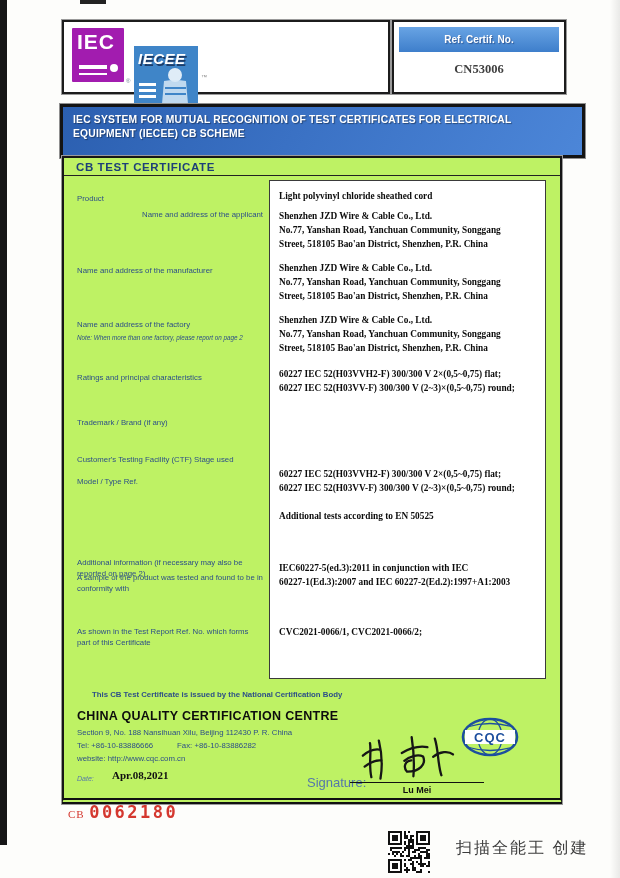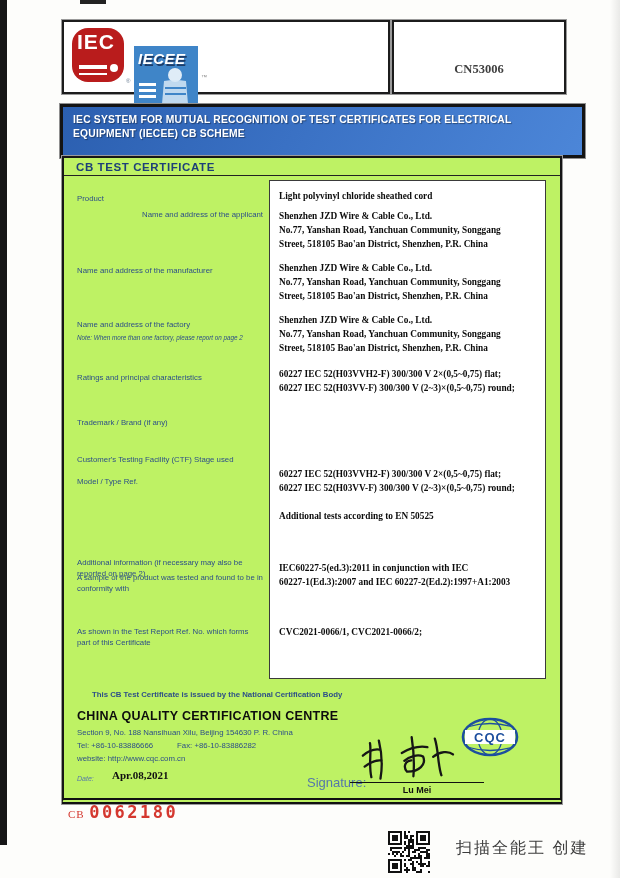--- a/index.html
+++ b/index.html
@@ -5,21 +5,21 @@
   html,body{margin:0;padding:0;}
   body{width:620px;height:878px;background:#f4f4f1;font-family:"Liberation Sans",sans-serif;}
   .page{position:relative;width:620px;height:878px;background:#fdfdfb;overflow:hidden;}
   
   .edge-left{position:absolute;left:0;top:0;width:7px;height:845px;background:#161616;}
   .edge-tick{position:absolute;left:80px;top:0;width:26px;height:4px;background:#222;}
   .edge-right{position:absolute;right:0;top:0;width:10px;height:878px;background:linear-gradient(to right,rgba(0,0,0,0),rgba(0,0,0,0.08));}
 
   
   .logoBox{position:absolute;left:62px;top:20px;width:324px;height:70px;background:#fff;border:2px solid #1c1c1c;box-shadow:0 0 0 1px #9a9a9a;}
-  .iecLogo{position:absolute;left:8px;top:6px;width:52px;height:54px;background:#b91c1c;border-radius:16px;}
+  .iecLogo{position:absolute;left:8px;top:6px;width:52px;height:54px;background:#a21caf;border-radius:1px;}
   .iecText{position:absolute;left:5px;top:2px;color:#fff;font-weight:bold;font-size:21px;letter-spacing:1px;font-family:"Liberation Sans",sans-serif;}
   .iecBar{position:absolute;left:7px;bottom:13px;width:28px;height:4px;background:#fff;}
   .iecBar2{position:absolute;left:7px;bottom:7px;width:28px;height:2.5px;background:#fff;}
   .iecDot{position:absolute;right:6px;bottom:10px;width:8px;height:8px;border-radius:50%;background:#fff;}
   .iecReg{position:absolute;left:62px;top:56px;font-size:6px;color:#6d7f94;}
   .ieceeLogo{position:absolute;left:70px;top:4px;width:64px;height:60px;background:#3f85c8;margin-top:20px;}
   .ieceeText{position:absolute;left:4px;top:4px;color:#fff;font-weight:bold;font-style:italic;font-size:15px;letter-spacing:0.5px;text-shadow:1.5px 1.5px 0 #1c3c68;}
   .ieceeTm{position:absolute;left:137px;top:52px;font-size:6px;color:#8a8a8a;}
 
   
@@ -90,20 +90,21 @@
         <rect x="5" y="21" width="17" height="3" fill="#fff"></rect>
         <rect x="5" y="27" width="17" height="3" fill="#fff"></rect>
         <rect x="31" y="19" width="21" height="2" fill="#3f85c8"></rect>
         <rect x="31" y="25" width="21" height="2" fill="#3f85c8"></rect>
       </svg>
     </div>
     <span class="ieceeTm">™</span>
   </div>
 
   <div class="refBox">
+    <div class="refHeader">Ref. Certif. No.</div>
     <div class="refValue">CN53006</div>
   </div>
 
   <div class="banner">IEC SYSTEM FOR MUTUAL RECOGNITION OF TEST CERTIFICATES FOR ELECTRICAL EQUIPMENT (IECEE) CB SCHEME</div>
 
   <div class="mainBox">
     <div class="certTitle">CB TEST CERTIFICATE</div>
 
     <div class="lbl L0">Product</div>
     <div class="lbl L1">Name and address of the applicant</div>
@@ -146,21 +147,21 @@
       <div class="val V6">Additional tests according to EN 50525</div>
       <div class="val V7">
         <div>IEC60227-5(ed.3):2011 in conjunction with IEC</div>
         <div>60227-1(Ed.3):2007 and IEC 60227-2(Ed.2):1997+A1:2003</div>
       </div>
       <div class="val V8">CVC2021-0066/1, CVC2021-0066/2;</div>
     </div>
 
     <div class="issuedLine">This CB Test Certificate is issued by the National Certification Body</div>
     <div class="ncbName">CHINA QUALITY CERTIFICATION CENTRE</div>
-    <div class="ncbAddr">Section 9, No. 188 Nansihuan Xilu, Beijing 154630 P. R. China</div>
+    <div class="ncbAddr">Section 9, No. 188 Nansihuan Xilu, Beijing 112430 P. R. China</div>
     <div class="ncbTel">
       <span>Tel: +86-10-83886666</span><span class="gap"></span><span>Fax: +86-10-83886282</span>
     </div>
     <div class="ncbWeb">website: http://www.cqc.com.cn</div>
 
     <div class="dateLbl">Date:</div>
     <div class="dateVal">Apr.08,2021</div>
 
     <svg class="sigScript" width="120" height="52" viewBox="0 0 120 52">
       <g fill="none" stroke="#161616" stroke-width="2.3" stroke-linecap="round">

